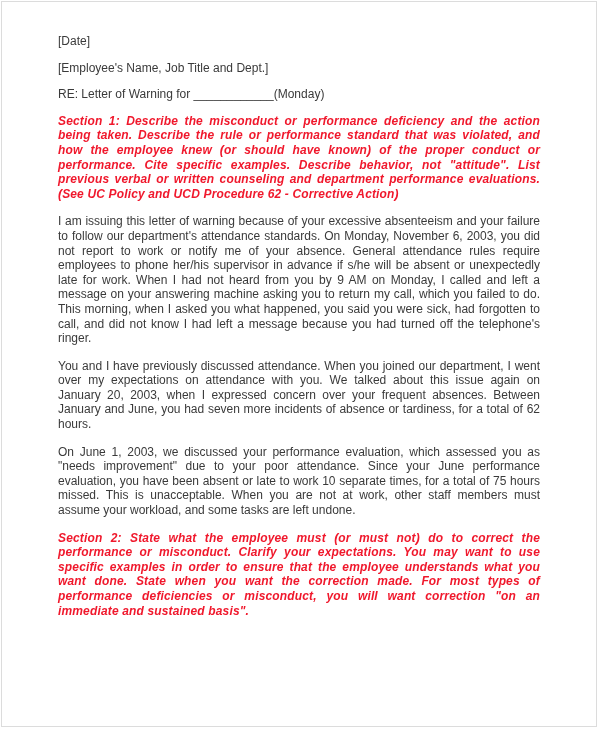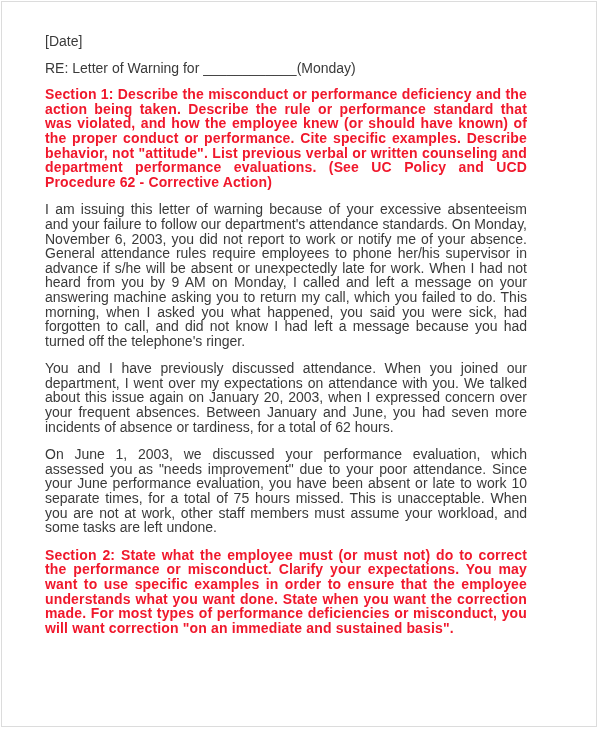--- a/index.html
+++ b/index.html
@@ -3,35 +3,36 @@
   <meta charset="utf-8">
   <style>
     html, body { margin: 0; padding: 0; background: #ffffff; }
     body { width: 600px; height: 730px; overflow: hidden; position: relative; }
     .page {
       position: absolute; left: 1px; top: 1px; width: 596px; height: 726px;
       border: 1px solid #dcdcdc; background: #fff; box-sizing: border-box;
       overflow: hidden;
     }
     .content {
-      position: absolute; left: 43px; top: 32px; width: 482px;
+      position: absolute; left: 56px; top: 32px; width: 482px;
       font-family: "Liberation Sans", sans-serif;
-      font-size: 14px; line-height: 14.6px; color: #3a3a3a;
+      font-size: 12px; line-height: 14.6px; color: #3a3a3a;
     }
     .content p { margin: 0; text-align: justify; }
     .hdr { margin-bottom: 12px !important; }
     .para { margin-bottom: 13px !important; }
-    .red { color: #f0182c; font-weight: bold; letter-spacing: 0.15px; }
+    .red { color: #f0182c; font-weight: bold; letter-spacing: 0.15px; font-style: italic; }
   </style>
 </head>
 <body>
 
 <div class="page">
   <div class="content">
     <p class="hdr">[Date]</p>
+    <p class="hdr">[Employee's Name, Job Title and Dept.]</p>
     <p class="hdr">RE:  Letter of Warning for ____________(Monday)</p>
     <p class="para red">Section 1:  Describe the misconduct or performance deficiency and the action being taken.  Describe the rule or performance standard that was violated, and how the employee knew (or should have known) of the proper conduct or performance.  Cite specific examples.  Describe behavior, not "attitude".  List previous verbal or written counseling and department performance evaluations. (See UC Policy and UCD Procedure 62 - Corrective Action)</p>
     <p class="para">I am issuing this letter of warning because of your excessive absenteeism and your failure to follow our department's attendance standards.  On Monday, November 6, 2003, you did not report to work or notify me of your absence.  General attendance rules require employees to phone her/his supervisor in advance if s/he will be absent or unexpectedly late for work.  When I had not heard from you by 9 AM on Monday, I called and left a message on your answering machine asking you to return my call, which you failed to do.  This morning, when I asked you what happened, you said you were sick, had forgotten to call, and did not know I had left a message because you had turned off the telephone's ringer.</p>
     <p class="para">You and I have previously discussed attendance.  When you joined our department, I went over my expectations on attendance with you.  We talked about this issue again on January 20, 2003, when I expressed concern over your frequent absences.  Between January and June, you had seven more incidents of absence or tardiness, for a total of 62 hours.</p>
     <p class="para">On June 1, 2003, we discussed your performance evaluation, which assessed you as "needs improvement" due to your poor attendance.  Since your June performance evaluation, you have been absent or late to work 10 separate times, for a total of 75 hours missed.  This is unacceptable.  When you are not at work, other staff members must assume your workload, and some tasks are left undone.</p>
     <p class="para red">Section 2:   State what the employee must (or must not) do to correct the performance or misconduct.  Clarify your expectations.  You may want to use specific examples in order to ensure that the employee understands what you want done.  State when you want the correction made. For most types of performance deficiencies or misconduct, you will want correction "on an immediate and sustained basis".</p>
   </div>
 </div>
 
 </body></html>

